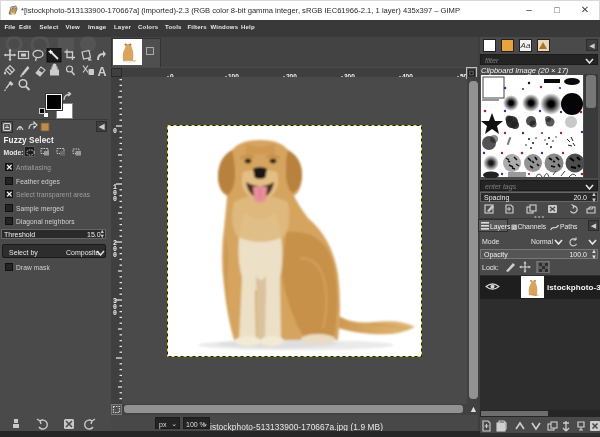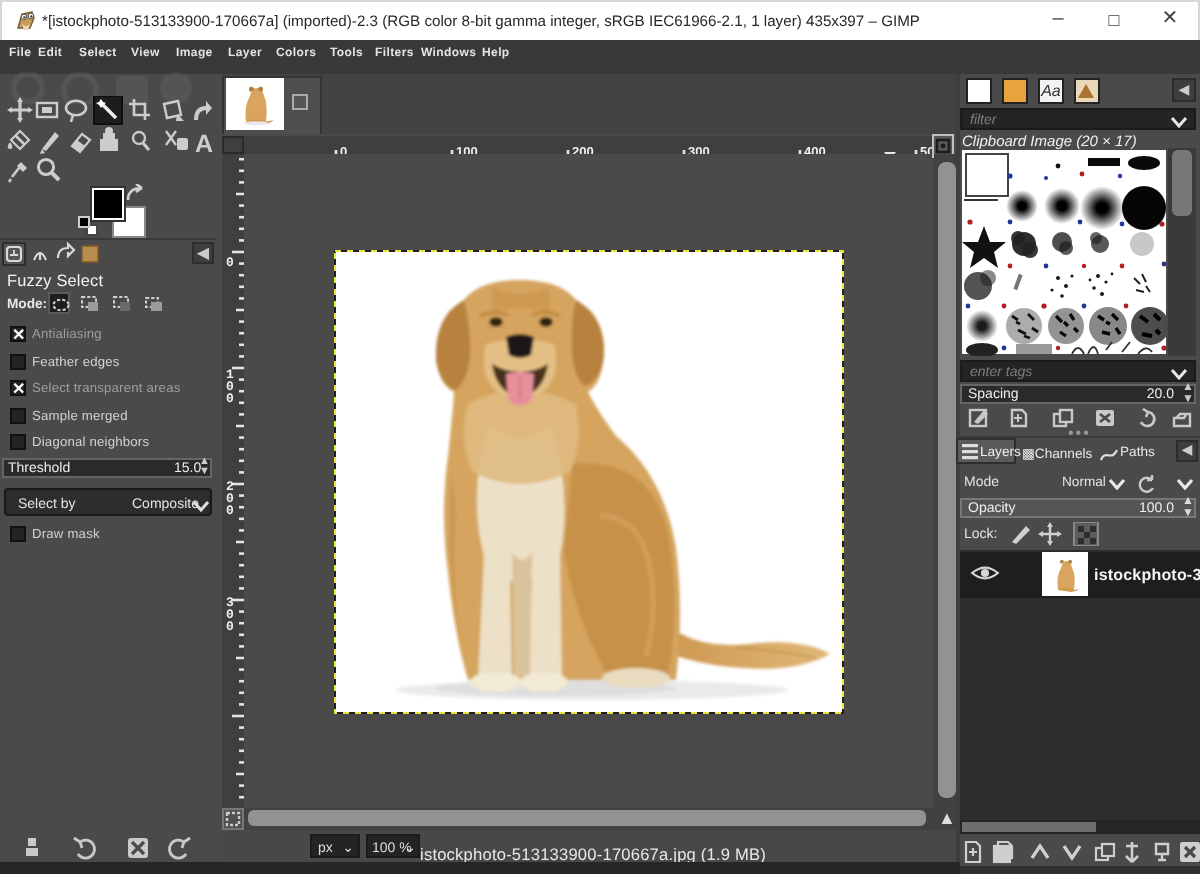--- a/index.html
+++ b/index.html
@@ -114,21 +114,21 @@
 <svg class="abs" style="left:1px;top:121px" width="50" height="12" viewBox="0 0 50 12">
   <g stroke="#d8d8d8" fill="none" stroke-width="1.1">
     <rect x="2.5" y="2.5" width="7" height="7" rx="1.5"></rect>
       <path d="M4 6.5 L8 6.5 M6 4 L6 6.5" stroke-width="0.9"></path>
     <path d="M16 9 Q19 2 22 9 M19 5 L19 9"></path>
     <path d="M28 8 Q28 3 33 3 L33 1 L36 4 L33 7 L33 5"></path>
   </g>
   <rect x="40" y="2" width="8" height="8" fill="#b88d4e" stroke="#7d5a28" stroke-width="0.8"></rect>
 </svg>
 <div class="abs" style="left:96px;top:121px;width:11px;height:11px;background:#3e3e3e;border:1px solid #2e2e2e;color:#ccc;font-size:8px;text-align:center;line-height:10px">◀</div>
-<div class="abs" style="left:3.5px;top:136px;font-size:8.2px;font-weight:normal;color:#f2f2f2;letter-spacing:0.1px">Fuzzy Select</div>
+<div class="abs" style="left:3.5px;top:136px;font-size:8.2px;font-weight:bold;color:#f2f2f2;letter-spacing:0.1px">Fuzzy Select</div>
 
 <div class="abs" style="left:3.5px;top:149px;font-size:6.8px;font-weight:bold;color:#e8e8e8">Mode:</div>
 <div class="abs" style="left:24px;top:146px;width:11px;height:11px;background:#1d1d1d;border:1px solid #5a5a5a"></div>
 <svg class="abs" style="left:24px;top:146px" width="66" height="12" viewBox="0 0 66 12">
   <g stroke="#cfcfcf" fill="none" stroke-width="1">
     <ellipse cx="6.5" cy="6.5" rx="3.8" ry="2.6" stroke-dasharray="1.6 1"></ellipse>
     <rect x="17" y="2.5" width="7" height="5" stroke-dasharray="1.6 1"></rect>
       <rect x="20" y="5" width="5" height="4.5" fill="#9a9a9a" stroke="none"></rect>
     <rect x="33" y="2.5" width="7" height="5" stroke-dasharray="1.6 1"></rect>
       <rect x="36" y="5" width="5" height="4.5" fill="#6a6a6a" stroke="none"></rect>

